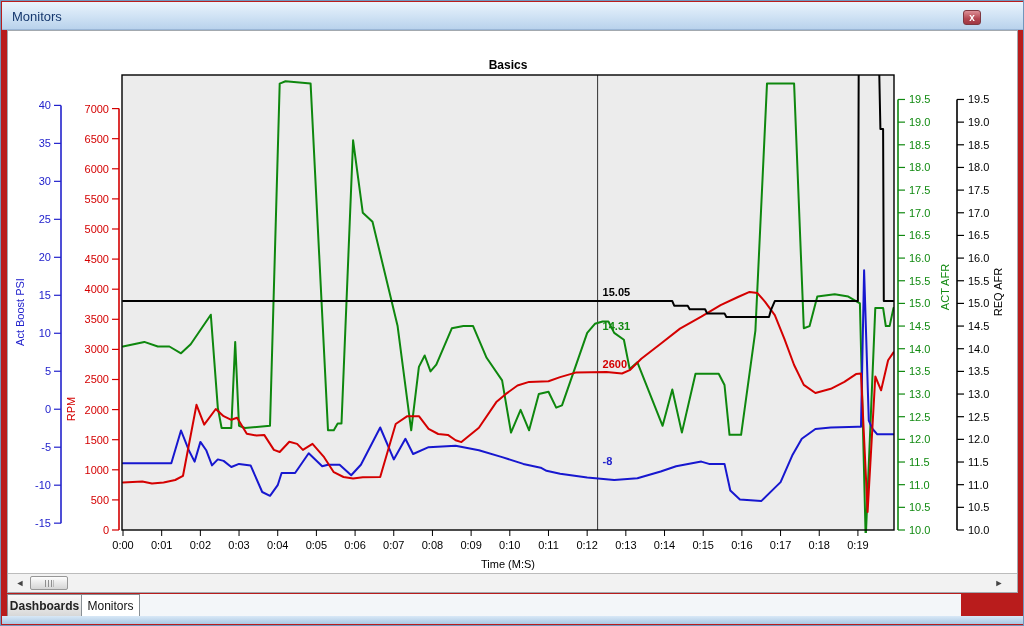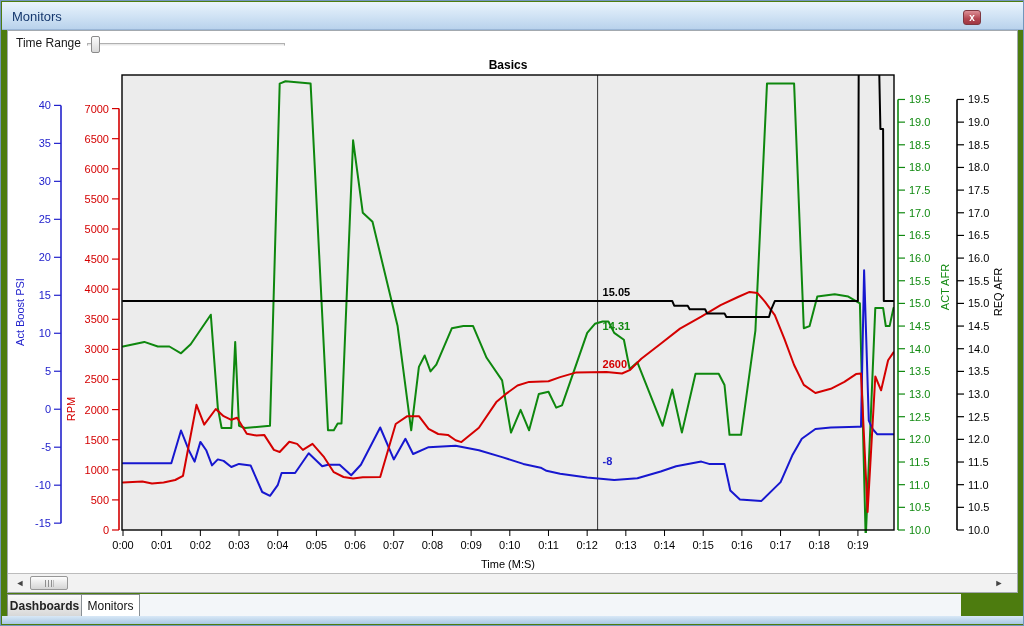--- a/index.html
+++ b/index.html
@@ -6,21 +6,21 @@
   html,body { width:1024px; height:626px; }
   body {
     font-family:"Liberation Sans", sans-serif;
     background:#c3d9ef;
     position:relative;
     overflow:hidden;
   }
   .window {
     position:absolute; left:0; top:0; width:1024px; height:626px;
     border:1px solid #7296bc;
-    background:#4d7c0f;
+    background:#b91c1c;
   }
   .titlebar {
     position:absolute; left:1px; top:1px; width:1021px; height:28px;
     background:linear-gradient(#e9f3fc, #cfe2f4 55%, #b9d2ec);
     border-bottom:1px solid #9ab6d6;
   }
   .titlebar .title {
     position:absolute; left:10px; top:7px;
     font-size:13px; color:#16386e;
   }
@@ -93,27 +93,20 @@
 
 <div class="window">
   <div class="titlebar">
     <span class="title">Monitors</span>
     <div class="closebtn">
       <span>x</span>
     </div>
   </div>
 
   <div class="panel">
-    <div class="toolbar">
-      <span class="lbl">Time Range</span>
-      <div class="slider">
-        <div class="slider-track"></div>
-        <div class="slider-thumb"></div>
-      </div>
-    </div>
 
     <svg id="chart" width="1009" height="519">
         <defs>
           <clipPath id="plotclip">
             <rect x="114" y="20" width="772" height="458"></rect>
           </clipPath>
         </defs>
         <rect x="114" y="20" width="772" height="455" fill="#ececec"></rect>
         <text x="500" y="14" font-size="12" font-weight="bold" text-anchor="middle" fill="#000">Basics</text>
         <g>

